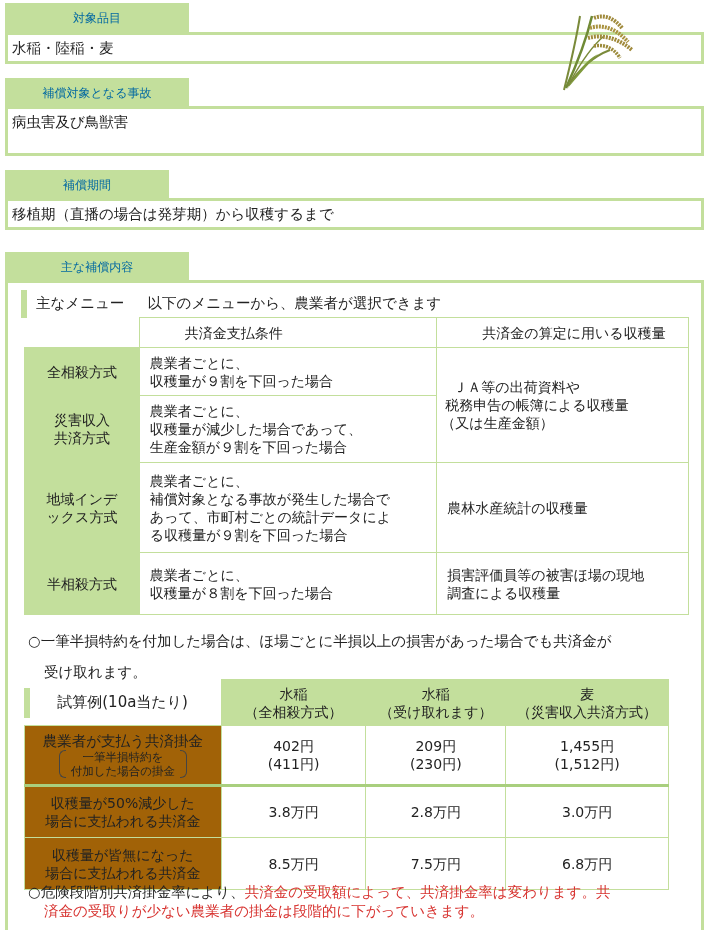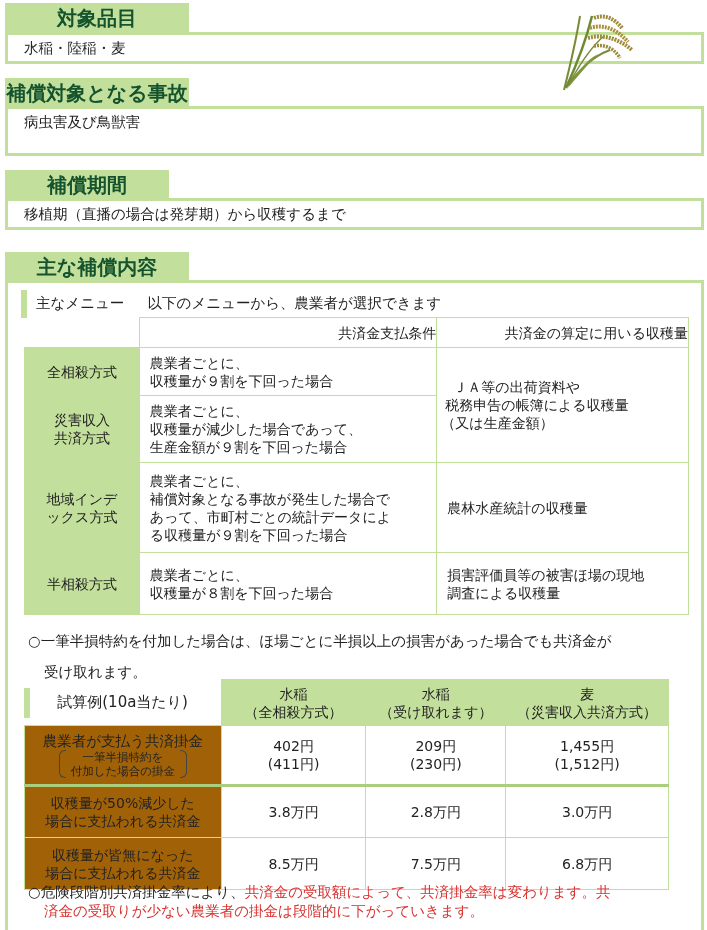--- a/index.html
+++ b/index.html
@@ -1,33 +1,33 @@
 <!DOCTYPE html>
 <html><head>
 <meta charset="utf-8">
 <style>
   * { box-sizing: border-box; margin: 0; padding: 0; }
   html, body { width: 707px; height: 930px; background: #ffffff; overflow: hidden; }
   body { font-family: "DejaVu Sans", "Liberation Sans", sans-serif; color: #222; position: relative; font-size: 14px; }
 
-  .tab { position: absolute; background: #c3df9c; color: #14532d; height: 30px; line-height: 30px; font-size: 20px; text-align: center; font-weight: bold; }
-  .box { position: absolute; border: 3px solid #c3df9c; background: #fff; font-size: 14.5px; line-height: 19px; padding: 4px 16px; }
+  .tab { position: absolute; background: #c3df9c; color: #0369a1; height: 30px; line-height: 30px; font-size: 12px; text-align: center; }
+  .box { position: absolute; border: 3px solid #c3df9c; background: #fff; font-size: 14.5px; line-height: 19px; padding: 4px 4px; }
 
   #rice { position: absolute; left: 558px; top: 6px; width: 80px; height: 86px; }
 
   .big-box { position: absolute; left: 5px; top: 280px; width: 699px; height: 650px; border: 3px solid #c3df9c; border-bottom: none; background: #fff; }
 
   .marker { position: absolute; width: 6px; background: #c3df9c; }
 
   table { border-collapse: collapse; position: absolute; }
   td, th { font-weight: normal; }
 
   .menu-table td { border: 1px solid #c3df9c; font-size: 14px; line-height: 18px; vertical-align: middle; }
   .menu-table .rowhead { background: #c3df9c; text-align: center; }
-  .menu-table .hd { text-align: right; height: 30px; }
+  .menu-table .hd { text-align: left; height: 30px; padding-left: 45px; }
   .menu-table .cond { padding-left: 10px; }
   .menu-table .calc { padding-left: 10px; }
 
   .example-table td { border: 1px solid #c3df9c; font-size: 14px; line-height: 18px; text-align: center; vertical-align: middle; }
   .example-table .colhead { background: #c3df9c; }
   .example-table .rowhead { background: #a16207; }
   .example-table .thick-top td { border-top: 3px solid #a9cf7e; }
 
   .note { position: absolute; font-size: 14.5px; line-height: 19px; }
   .red { color: #d7322f; }

